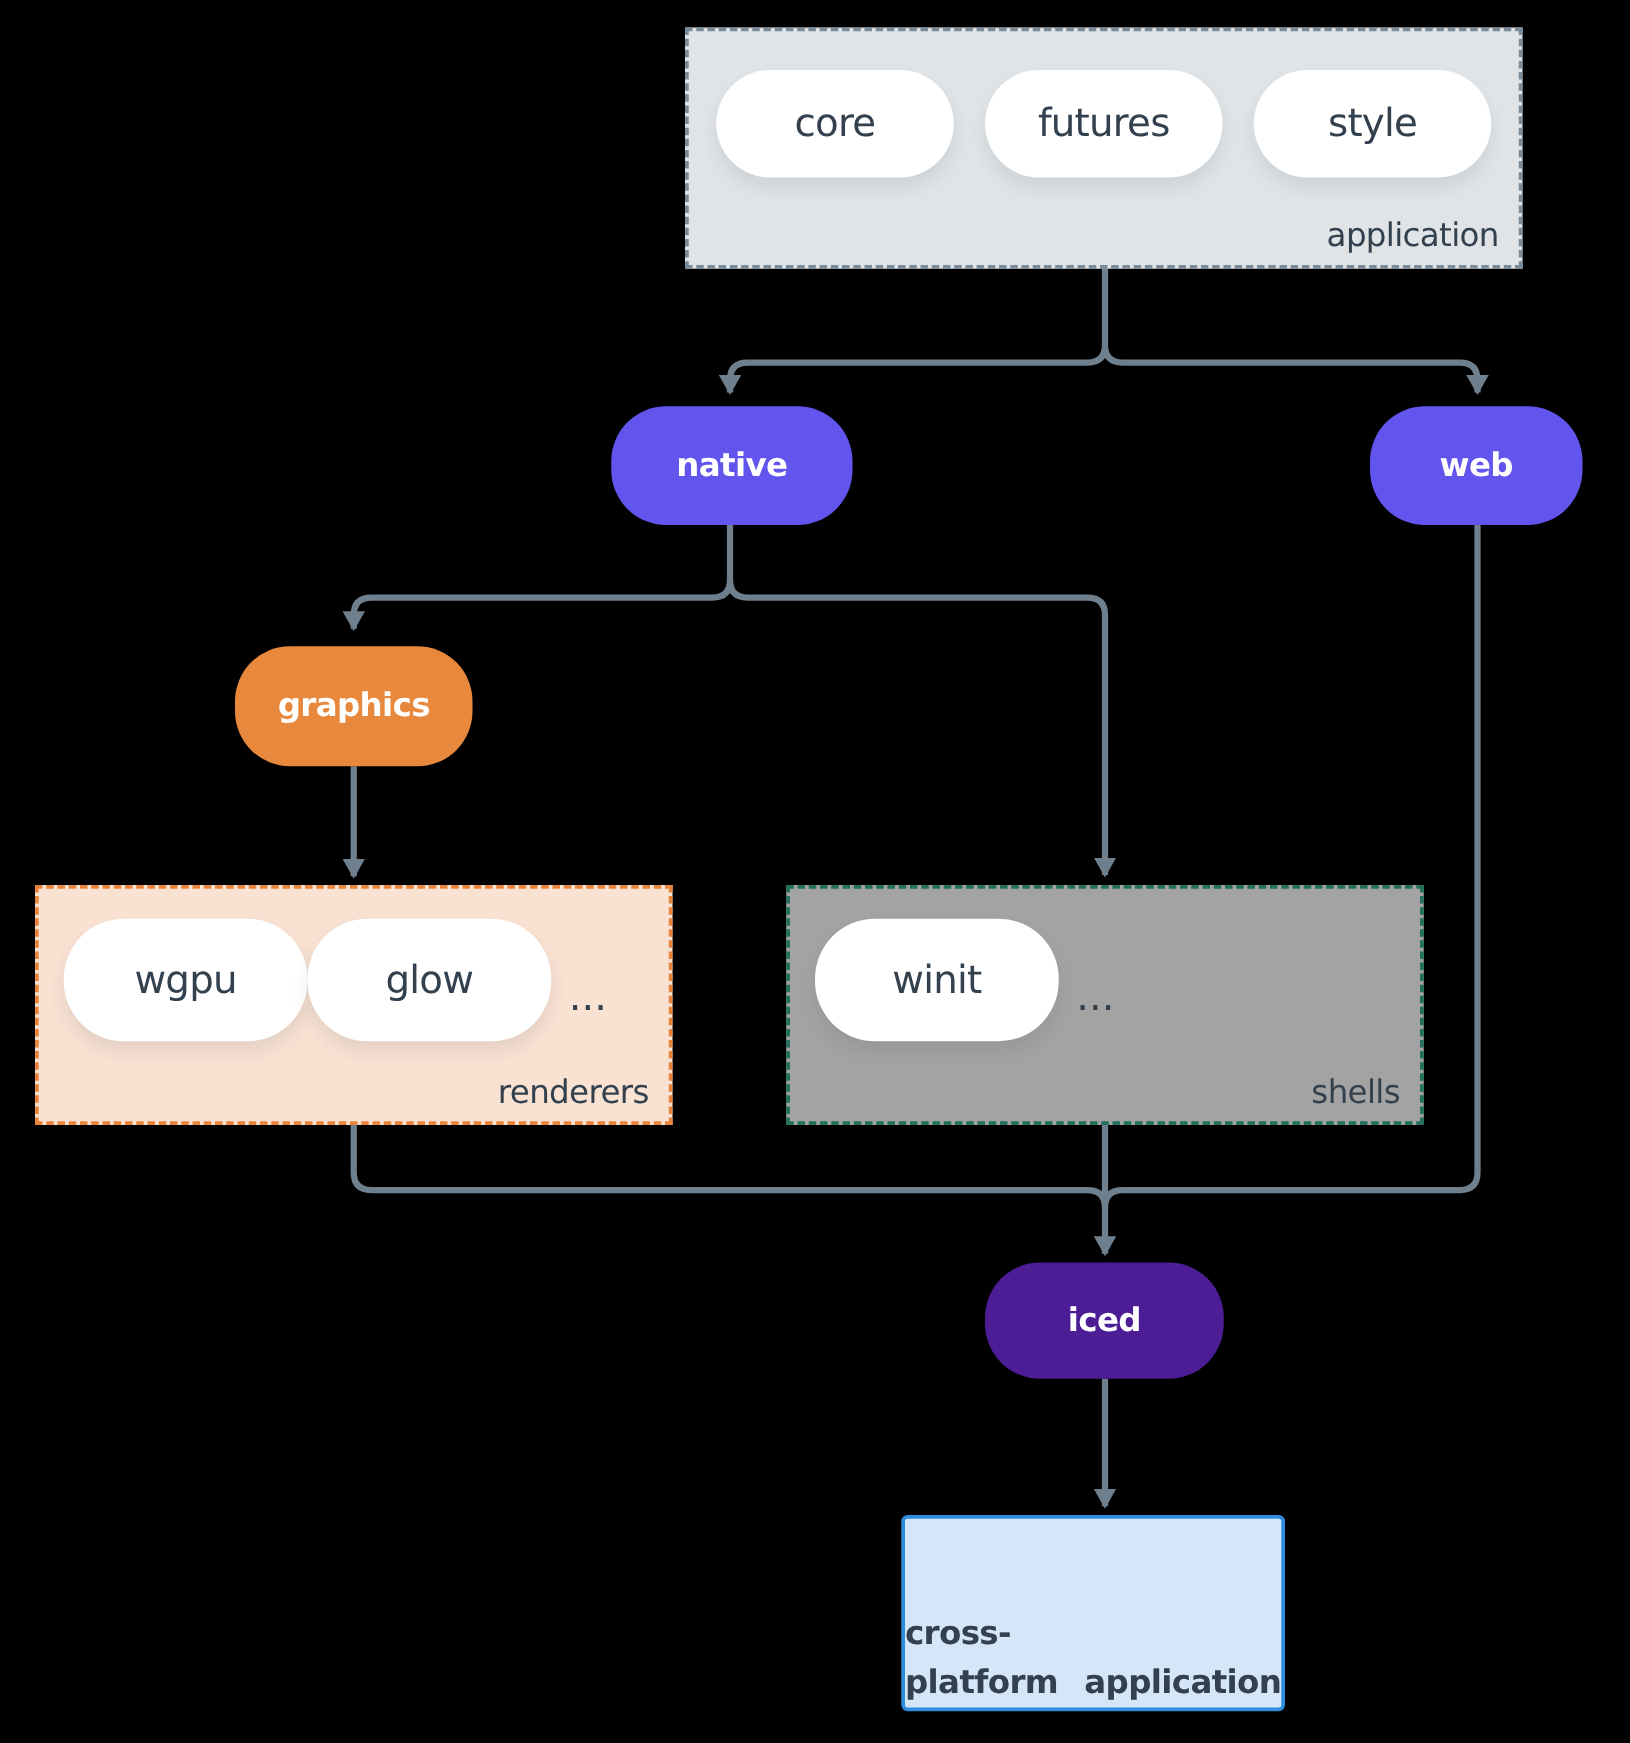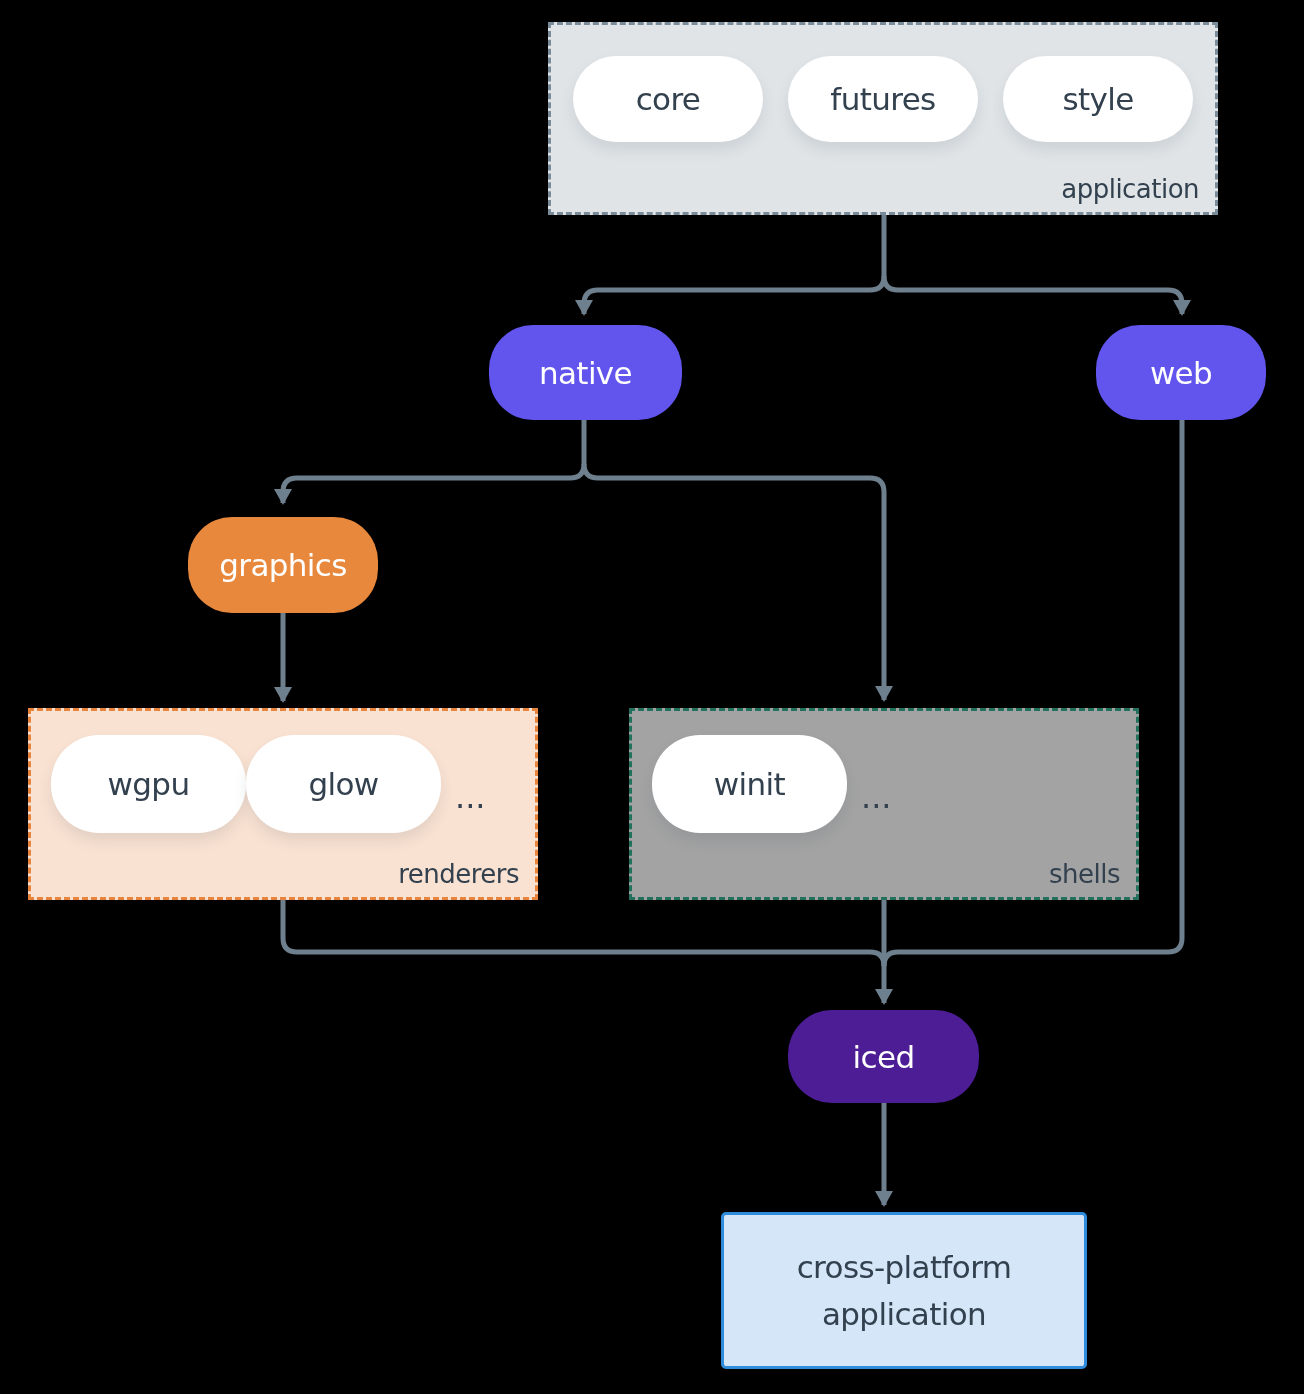--- a/index.html
+++ b/index.html
@@ -39,31 +39,32 @@
     box-shadow: 0 8px 14px rgba(40,60,80,0.10);
   }
   .group-foundations .pill-white { width: 190px; height: 86px; }
   .group-renderers .pill-white,
   .group-shells .pill-white { width: 195px; height: 98px; }
   .ellipsis { color: #33414f; font-size: 32px; margin-left: 14px; align-self: center; padding-top: 26px; }
 
   
   .node {
     display: flex; align-items: center; justify-content: center;
-    color: #ffffff; font-size: 31px; letter-spacing: -0.02em;
+    color: #ffffff; font-size: 26px; letter-spacing: -0.02em;
     border-radius: 44px;
+    font-weight: bold;
   }
   .node-native   { left: 489px;  top: 325px;  width: 193px; height: 95px; background: #6155ee; }
   .node-web      { left: 1096px; top: 325px;  width: 170px; height: 95px; background: #6155ee; }
   .node-graphics { left: 188px;  top: 517px;  width: 190px; height: 96px; background: #e8883c; }
   .node-iced     { left: 788px;  top: 1010px; width: 191px; height: 93px; background: #4c1d95; }
   .node-app {
-    left: 721px; top: 1212px; width: 366px; height: 157px;
+    left: 721px; top: 1212px; width: 307px; height: 157px;
     background: #d5e6f8; border: 3px solid #2f8bdb; border-radius: 6px;
-    color: #33414f; flex-direction: column; line-height: 1.5; border-radius: 5px;
+    color: #33414f; line-height: 1.5; border-radius: 5px; align-items: flex-end;
   }
 </style>
 </head>
 <body>
 
 <div class="stage">
 
   <svg class="arrows" width="1304" height="1394" viewBox="0 0 1304 1394">
     <defs>
       <marker id="ah" markerUnits="userSpaceOnUse" viewBox="0 -10 17 20" markerWidth="17" markerHeight="20" refX="14" refY="0" orient="auto">

